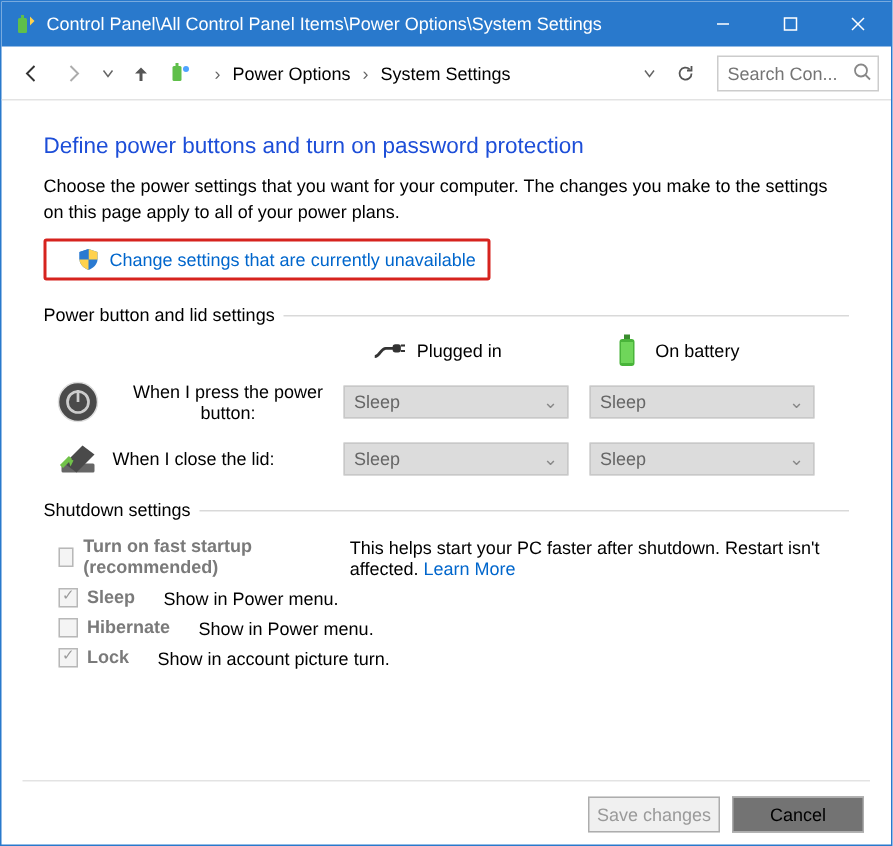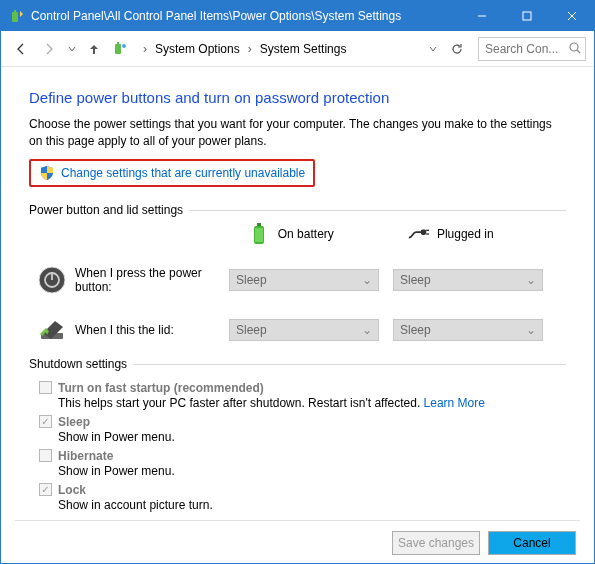--- a/index.html
+++ b/index.html
@@ -15,47 +15,47 @@
   .crumbs { flex:1; display:flex; align-items:center; gap:2px; color:#000; font-size:12px; padding-left:2px; }
   .crumb { padding: 2px 4px; }
   .crumb-sep { color:#666; padding:0 2px; }
   .refresh { width:22px; height:22px; display:flex; align-items:center; justify-content:center; color:#555; margin-left:2px; }
   .search { position:relative; width:108px; height:24px; margin-left:6px; }
   .search input { width:100%; height:100%; padding: 2px 20px 2px 6px; border:1px solid #ccc; font-family:inherit; font-size:12px; color:#be185d; }
   .search .mag { position:absolute; right:4px; top:4px; color:#888; }
   .content { padding: 22px 28px 10px 28px; }
   h1 { color: #1d4ed8; font-weight: 400; font-size: 15px; margin-bottom: 10px; }
   .desc { font-size: 12px; color:#000; line-height:1.45; margin-bottom:8px; }
-  .change-link-wrap { display:inline-flex; align-items:center; gap:6px; padding:4px 8px 4px 8px; border:2px solid #d6231e; border-radius:2px; margin-bottom:10px; }
+  .change-link-wrap { display:inline-flex; align-items:center; gap:6px; padding:4px 8px 4px 20px; border:2px solid #d6231e; border-radius:2px; margin-bottom:10px; }
   .shield { width:16px; height:16px; display:inline-flex; }
   .change-link { color:#0066cc; font-size:12px; }
   .group-label { font-size:12px; margin: 6px 0 2px 0; position:relative; }
   .group-label::after { content:""; position:absolute; left:0; right:0; top:50%; border-top:1px solid #d9d9d9; z-index:-1; }
   .group-label span { background:#fff; padding-right:6px; position:relative; z-index:1; }
   .power-grid { margin: 6px 0 2px 0; }
   .pg-header { display:flex; align-items:center; }
   .pg-header .spacer { width: 220px; }
   .pg-col { width: 160px; display:flex; align-items:center; gap:8px; font-size:12px; }
-  .pg-row { display:flex; align-items:center; margin-top:20px; }
+  .pg-row { display:flex; align-items:center; margin-top:8px;text-align:center; }
   .pg-row .label { width: 200px; display:flex; align-items:center; gap:8px; font-size:12px; padding-left: 8px; }
   .big-icon { width:30px; height:30px; display:inline-flex; align-items:center; justify-content:center; flex-shrink:0; }
   .small-icon { width:22px; height:22px; display:inline-flex; align-items:center; justify-content:center; flex-shrink:0; }
   .combo { width:150px; height:22px; background:#dcdcdc; border:1px solid #c8c8c8; display:flex; align-items:center; justify-content:space-between; padding:0 6px; color:#666; font-size:12px; margin-right:14px; }
   .combo .chev { color:#888; }
   .shutdown { margin-top: 10px; }
-  .sd-item { display:flex; flex-direction:column; margin: 5px 0 5px 10px; font-size:12px; }
+  .sd-item { display:flex; margin: 5px 0 5px 10px; font-size:12px; }
   .sd-item .row1 { display:flex; align-items:center; gap:6px; color:#7a7a7a; }
   .sd-item .row1 .chk { width:13px; height:13px; border:1px solid #b8b8b8; background:#f4f4f4; display:inline-flex; align-items:center; justify-content:center; }
   .sd-item .row1 .chk.checked::after { content:"✓"; font-size:10px; color:#9a9a9a; line-height:1; }
   .sd-item .row1 .bold { font-weight:600; }
   .sd-item .sub { margin-left: 19px; color:#000; margin-top:1px; }
   .sd-item .sub .lm { color:#0066cc; }
   .sd-item.recommended .sub { color:#000; }
   .buttons { position:absolute; bottom:10px; right:18px; display:flex; gap:8px; }
-  .btn { min-width:88px; height:24px; border:1px solid #adadad; background:#0ea5e9; display:flex; align-items:center; justify-content:center; font-size:12px; font-family:inherit; }
+  .btn { min-width:88px; height:24px; border:1px solid #adadad; background:#737373; display:flex; align-items:center; justify-content:center; font-size:12px; font-family:inherit; }
   .btn.disabled { color:#9a9a9a; background:#f0f0f0; }
   .hr-bottom { position:absolute; bottom:44px; left:14px; right:14px; border-top:1px solid #e3e3e3; }
   .wrap { position: relative; height: calc(564px - 30px); }
 </style>
 </head>
 <body>
 
 <div class="titlebar">
   <span class="tb-icon">
     <svg width="16" height="16" viewBox="0 0 16 16">
@@ -108,21 +108,21 @@
       </div>
   <span class="cp-icon">
     <svg width="18" height="18" viewBox="0 0 18 18">
           <rect x="3" y="4" width="6" height="10" rx="1" fill="#5fbf4a"></rect>
           <rect x="5" y="2" width="2" height="2" fill="#5fbf4a"></rect>
           <circle cx="12" cy="6" r="2" fill="#4da3ff"></circle>
         </svg>
   </span>
   <div class="crumbs">
     <span class="crumb-sep">›</span>
-    <span class="crumb">System Options</span>
+    <span class="crumb">Power Options</span>
     <span class="crumb-sep">›</span>
     <span class="crumb">System Settings</span>
   </div>
   <div class="nav-arrow" style="width:14px">
         <svg width="10" height="10" viewBox="0 0 10 10">
           <path d="M2 3 L5 7 L8 3" fill="none" stroke="#666" stroke-width="1"></path>
         </svg>
       </div>
   <div class="refresh">
         <svg width="14" height="14" viewBox="0 0 14 14">
@@ -154,38 +154,38 @@
     <a class="change-link">Change settings that are currently unavailable</a>
   </div>
 
   <div class="group-label"><span>Power button and lid settings</span></div>
 
   <div class="power-grid">
     <div class="pg-header">
       <div class="spacer"></div>
       <div class="pg-col">
         <span class="small-icon">
-              <svg width="20" height="26" viewBox="0 0 20 26">
-                <rect x="5" y="5" width="10" height="18" rx="2" fill="#49b43a"></rect>
-                <rect x="8" y="2" width="4" height="3" fill="#3a8c2e"></rect>
-                <rect x="6" y="7" width="8" height="14" fill="#6fd65a"></rect>
-              </svg>
-            </span>
-        <span>On battery</span>
-      </div>
-      <div class="pg-col">
-        <span class="small-icon">
               <svg width="24" height="20" viewBox="0 0 24 20">
                 <path d="M2 14 C6 14 6 8 10 8 L16 8" stroke="#333" stroke-width="2" fill="none"></path>
                 <rect x="15" y="5" width="6" height="6" rx="2" fill="#333"></rect>
                 <line x1="21" y1="6" x2="24" y2="6" stroke="#333" stroke-width="1.5"></line>
                 <line x1="21" y1="10" x2="24" y2="10" stroke="#333" stroke-width="1.5"></line>
               </svg>
             </span>
         <span>Plugged in</span>
+      </div>
+      <div class="pg-col">
+        <span class="small-icon">
+              <svg width="20" height="26" viewBox="0 0 20 26">
+                <rect x="5" y="5" width="10" height="18" rx="2" fill="#49b43a"></rect>
+                <rect x="8" y="2" width="4" height="3" fill="#3a8c2e"></rect>
+                <rect x="6" y="7" width="8" height="14" fill="#6fd65a"></rect>
+              </svg>
+            </span>
+        <span>On battery</span>
       </div>
     </div>
 
     <div class="pg-row">
       <div class="label">
         <span class="big-icon">
               <svg width="30" height="30" viewBox="0 0 30 30">
                 <circle cx="15" cy="15" r="13" fill="#4a4a4a"></circle>
                 <circle cx="15" cy="15" r="13" fill="none" stroke="#ddd" stroke-width="1"></circle>
                 <circle cx="15" cy="15" r="7" fill="none" stroke="#ccc" stroke-width="1.8"></circle>
@@ -207,21 +207,21 @@
     <div class="pg-row">
       <div class="label">
         <span class="big-icon">
               <svg width="30" height="30" viewBox="0 0 30 30">
                 <rect x="4" y="18" width="22" height="6" rx="1" fill="#666"></rect>
                 <path d="M6 18 L18 6 L26 12 L14 24 Z" fill="#4a4a4a"></path>
                 <path d="M4 20 L10 14" stroke="#71c24a" stroke-width="3"></path>
                 <path d="M8 14 L12 16 L10 20" fill="#71c24a"></path>
               </svg>
             </span>
-        <span>When I this the lid:</span>
+        <span>When I close the lid:</span>
       </div>
       <div class="combo">
             <span>Sleep</span>
             <span class="chev">⌄</span>
           </div>
       <div class="combo">
             <span>Sleep</span>
             <span class="chev">⌄</span>
           </div>
     </div>

